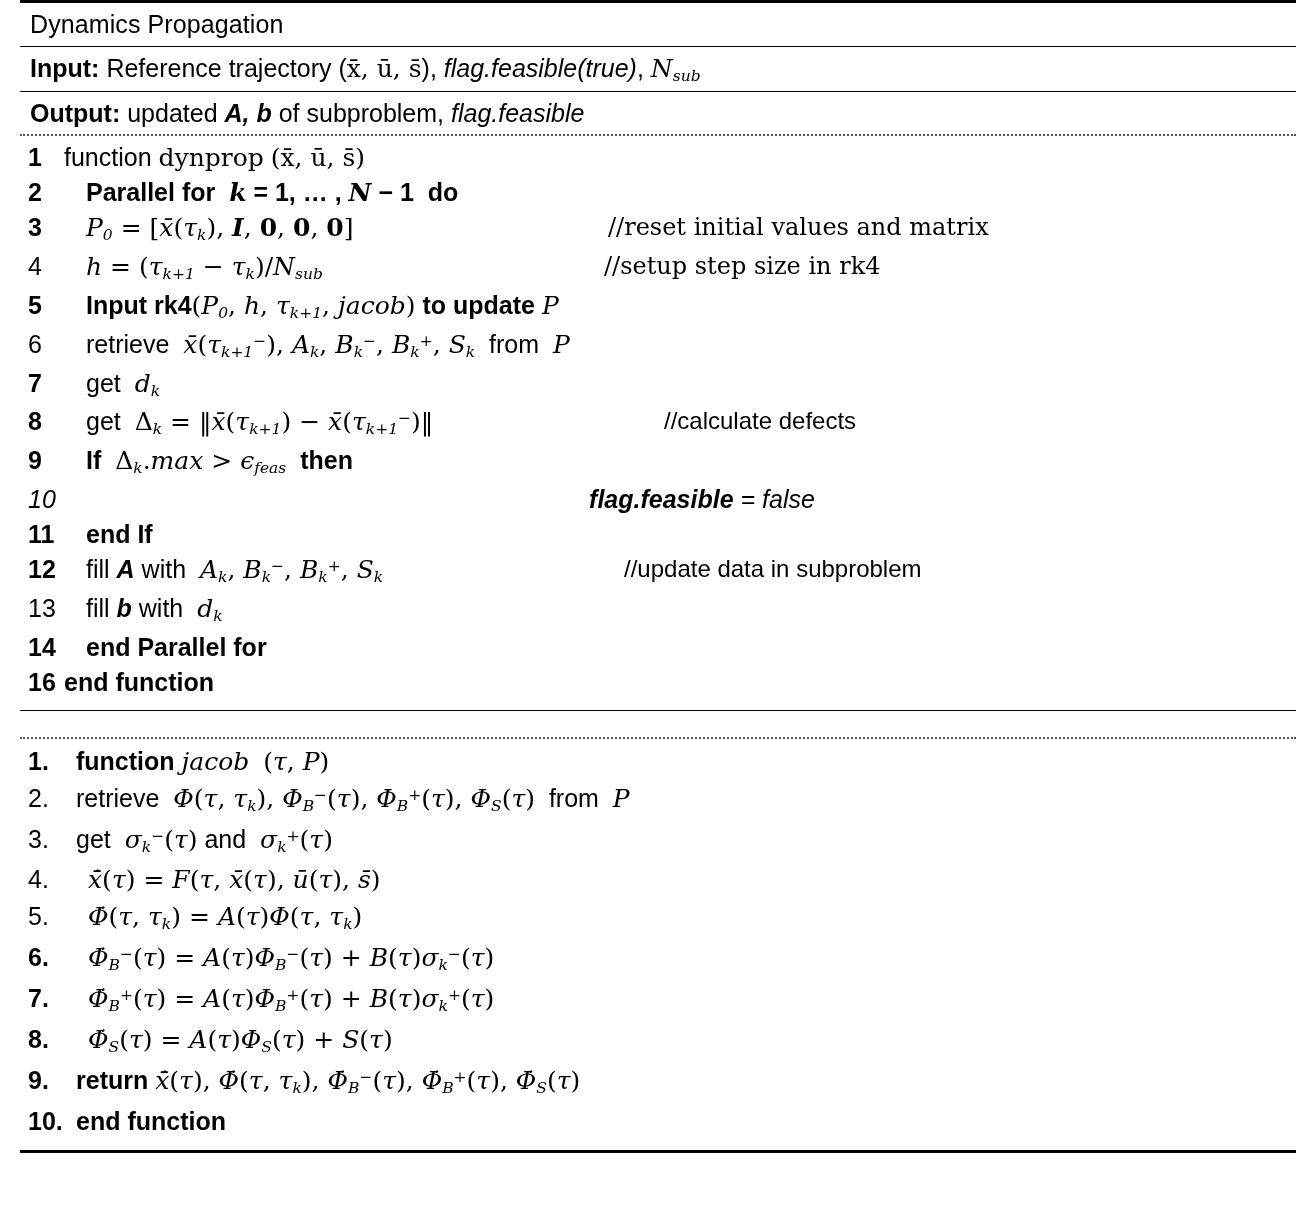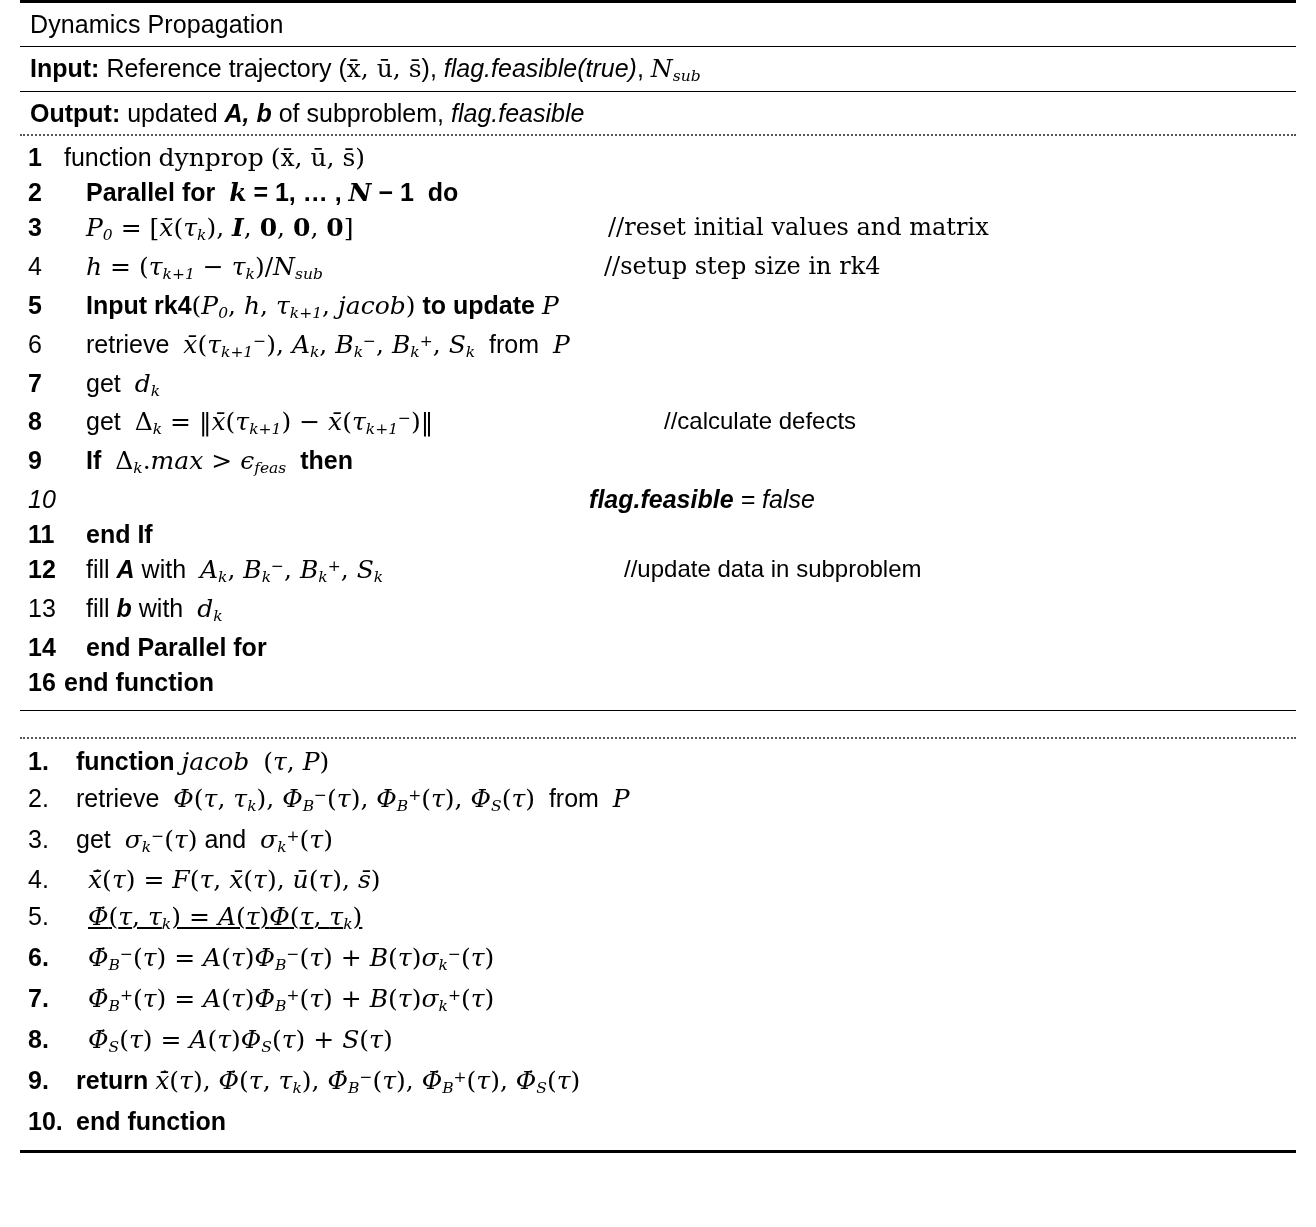--- a/index.html
+++ b/index.html
@@ -267,21 +267,21 @@
 
     <div class="line">
       <span class="num light">4.</span>
       <span class="body-txt serif" style="padding-left:12px;">
         <i>x̄̇</i>(<i>τ</i>) = <i>F</i>(<i>τ</i>, <i>x̄</i>(<i>τ</i>), <i>ū</i>(<i>τ</i>), <i>s̄</i>)
       </span>
     </div>
 
     <div class="line">
       <span class="num light">5.</span>
-      <span class="body-txt serif" style="padding-left:12px;text-decoration:underline;">
+      <span class="body-txt serif" style="padding-left:12px;">
         <i>Φ̇</i>(<i>τ</i>, <i>τ<sub>k</sub></i>) = <i>A</i>(<i>τ</i>)<i>Φ</i>(<i>τ</i>, <i>τ<sub>k</sub></i>)
       </span>
     </div>
 
     <div class="line">
       <span class="num">6.</span>
       <span class="body-txt serif" style="padding-left:12px;">
         <i>Φ̇</i><sub>B</sub><sup>−</sup>(<i>τ</i>) = <i>A</i>(<i>τ</i>)<i>Φ</i><sub>B</sub><sup>−</sup>(<i>τ</i>) + <i>B</i>(<i>τ</i>)<i>σ<sub>k</sub></i><sup>−</sup>(<i>τ</i>)
       </span>
     </div>

